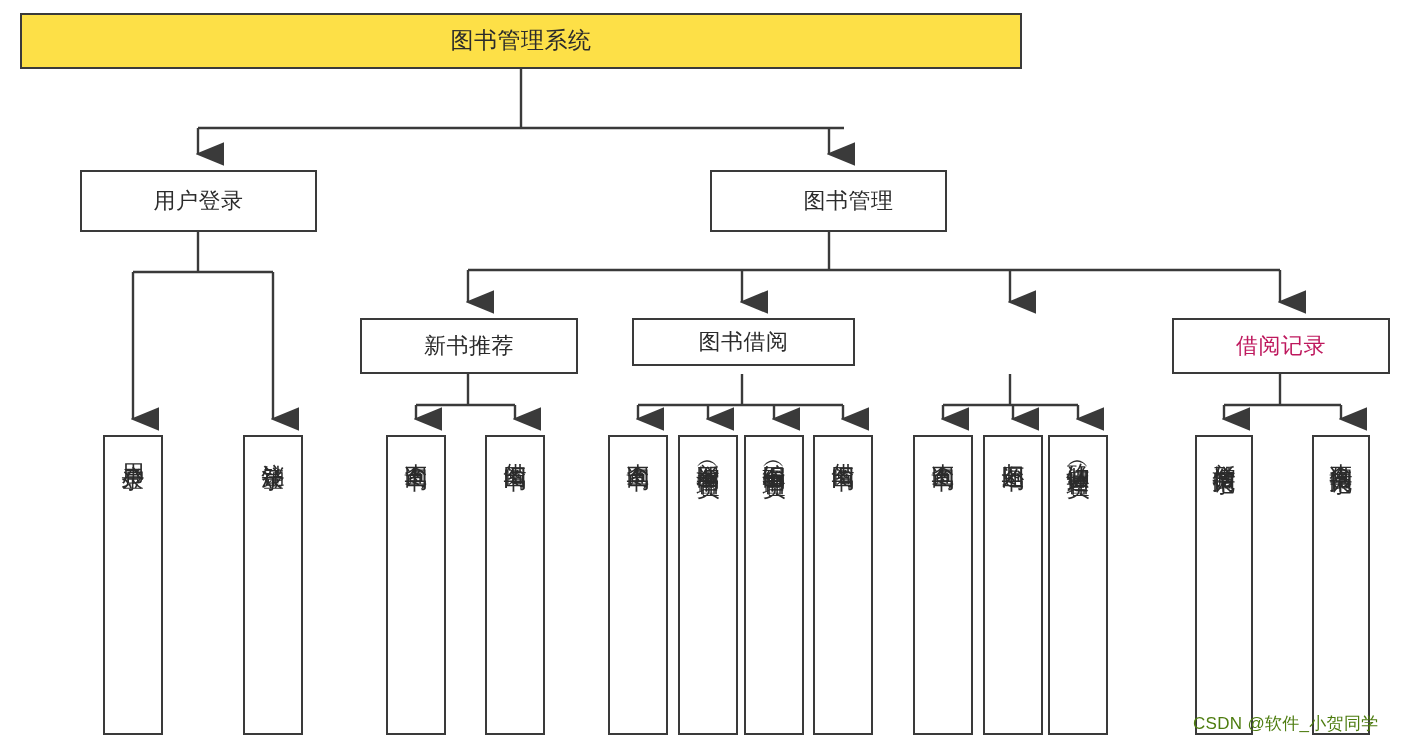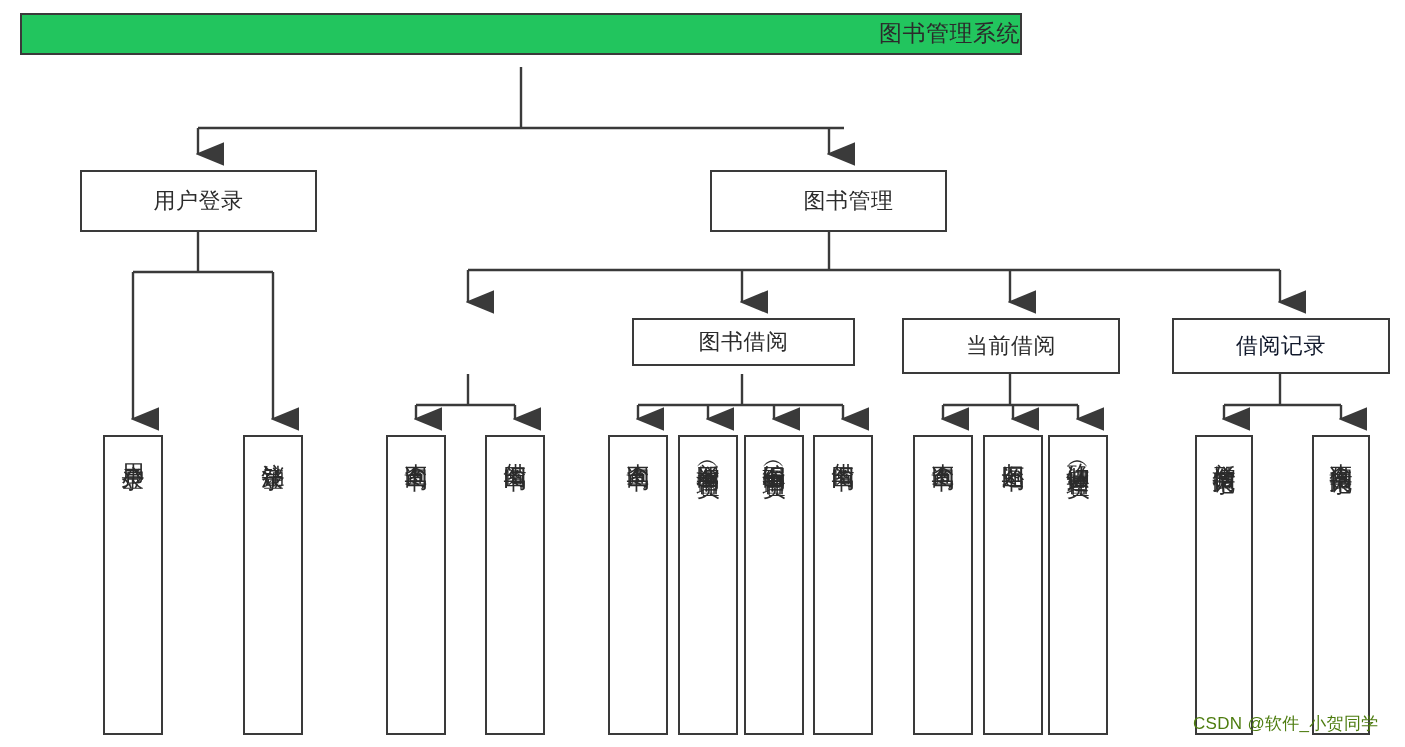--- a/index.html
+++ b/index.html
@@ -121,39 +121,39 @@
       <path d="M1013,405 L1013,419" marker-end="url(#arrow)"></path>
       <path d="M1078,405 L1078,419" marker-end="url(#arrow)"></path>
 
       <path d="M1280,374 L1280,405"></path>
       <path d="M1224,405 L1341,405"></path>
       <path d="M1224,405 L1224,419" marker-end="url(#arrow)"></path>
       <path d="M1341,405 L1341,419" marker-end="url(#arrow)"></path>
     </g>
   </svg>
 
-  <div class="node horiz root" id="n-root" style="left: 20px; top: 13px; width: 1002px; height: 42px; border-color: rgb(58, 58, 58); background: #22c55e; justify-content: flex-end;">
+  <div class="node horiz root" id="n-root" style="left: 20px; top: 13px; width: 1002px; height: 56px; border-color: rgb(58, 58, 58); background: #fde047;">
     <span class="lbl" style="color: rgb(43, 43, 43);">图书管理系统</span>
   </div>
 
   <div class="node horiz" id="n-l1-0" style="left: 80px; top: 170px; width: 237px; height: 62px; border-color: rgb(58, 58, 58); background: rgb(255, 255, 255);">
     <span class="lbl" style="color: rgb(43, 43, 43);">用户登录</span>
   </div>
   <div class="node horiz" id="n-l1-1" style="left: 710px; top: 170px; width: 237px; height: 62px; border-color: rgb(58, 58, 58); background: rgb(255, 255, 255); padding-left: 40px;">
     <span class="lbl" style="color: rgb(43, 43, 43);">图书管理</span>
   </div>
 
+  <div class="node horiz" id="n-l2-0" style="left: 360px; top: 318px; width: 218px; height: 56px; border-color: rgb(58, 58, 58); background: rgb(255, 255, 255);">
+    <span class="lbl" style="color: rgb(43, 43, 43);">新书推荐</span>
+  </div>
   <div class="node horiz" id="n-l2-1" style="left: 632px; top: 318px; width: 223px; height: 48px; border-color: rgb(58, 58, 58); background: rgb(255, 255, 255);">
     <span class="lbl" style="color: rgb(43, 43, 43);">图书借阅</span>
   </div>
-  <div class="node horiz" id="n-l2-2" style="left: 902px; top: 318px; width: 218px; height: 56px; border-color: rgb(58, 58, 58); background: rgb(255, 255, 255);">
-    <span class="lbl" style="color: rgb(43, 43, 43);">当前借阅</span>
-  </div>
   <div class="node horiz" id="n-l2-3" style="left: 1172px; top: 318px; width: 218px; height: 56px; border-color: rgb(58, 58, 58); background: rgb(255, 255, 255);">
-    <span class="lbl" style="color: #0f172a;">借阅记录</span>
+    <span class="lbl" style="color: #be185d;">借阅记录</span>
   </div>
 
   <div class="node vert" id="n-leaf-0" style="left: 103px; top: 435px; width: 60px; height: 300px; border-color: rgb(58, 58, 58); background: rgb(255, 255, 255);">
     <span class="lbl" style="color: rgb(43, 43, 43);">用户登录</span>
   </div>
   <div class="node vert" id="n-leaf-1" style="left: 243px; top: 435px; width: 60px; height: 300px; border-color: rgb(58, 58, 58); background: rgb(255, 255, 255);">
     <span class="lbl" style="color: rgb(43, 43, 43);">注销登录</span>
   </div>
   <div class="node vert" id="n-leaf-2" style="left: 386px; top: 435px; width: 60px; height: 300px; border-color: rgb(58, 58, 58); background: rgb(255, 255, 255);">
     <span class="lbl" style="color: rgb(43, 43, 43);">查询图书</span>

